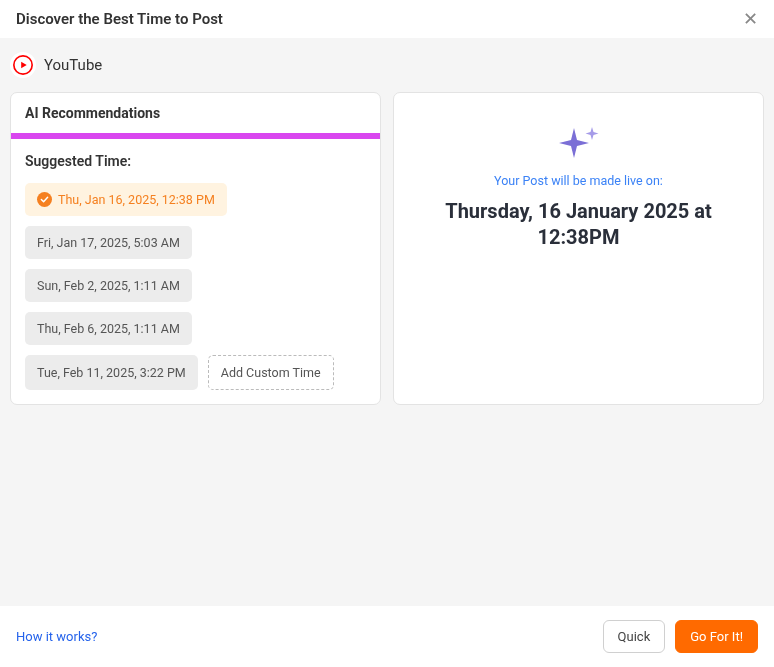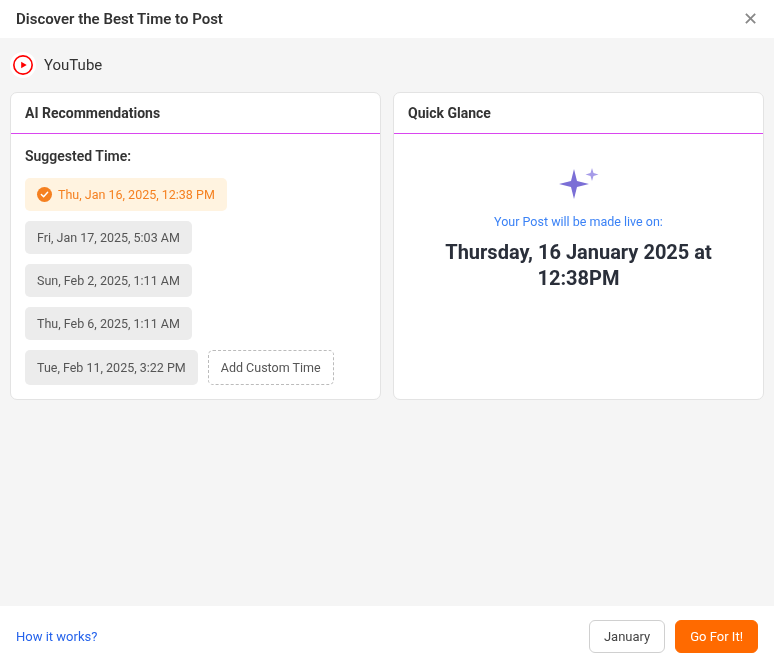--- a/index.html
+++ b/index.html
@@ -56,21 +56,21 @@
 }
 .card {
   background: #fff;
   border: 1px solid #e3e3e3;
   border-radius: 7px;
   flex: 1;
   overflow: hidden;
 }
 .card-head {
   padding: 12px 14px;
-  border-bottom: 1px solid #d946ef;
+  border-bottom: 6px solid #d946ef;
 }
 .card-head h2 {
   font-size: 14px;
   font-weight: 700;
   color: #333;
 }
 .card-body {
   padding: 14px;
 }
 .suggested-label {
@@ -222,35 +222,32 @@
           <span>Tue, Feb 11, 2025, 3:22 PM</span>
         </button>
         <button class="chip custom">
           <span>Add Custom Time</span>
         </button>
       </div>
     </div>
   </div>
 
   <div class="card">
-    <div class="card-head">
-      <h2>Quick Glance</h2>
-    </div>
     <div class="glance-body">
       <div class="sparkle">
         <svg viewBox="0 0 50 40">
           <path d="M20 5 L23 17 L35 20 L23 23 L20 35 L17 23 L5 20 L17 17 Z" fill="#7b6fd6"></path>
           <path d="M38 4 L39.5 9 L44.5 10.5 L39.5 12 L38 17 L36.5 12 L31.5 10.5 L36.5 9 Z" fill="#a59be8"></path>
         </svg>
       </div>
       <div class="live-on">Your Post will be made live on:</div>
       <div class="live-time">Thursday, 16 January 2025 at 12:38PM</div>
     </div>
   </div>
 </div>
 
 <div class="footer">
   <a class="how-link">How it works?</a>
   <div class="footer-actions">
-    <button class="btn btn-secondary">January</button>
+    <button class="btn btn-secondary">Quick</button>
     <button class="btn btn-primary">Go For It!</button>
   </div>
 </div>
 
 </body></html>

